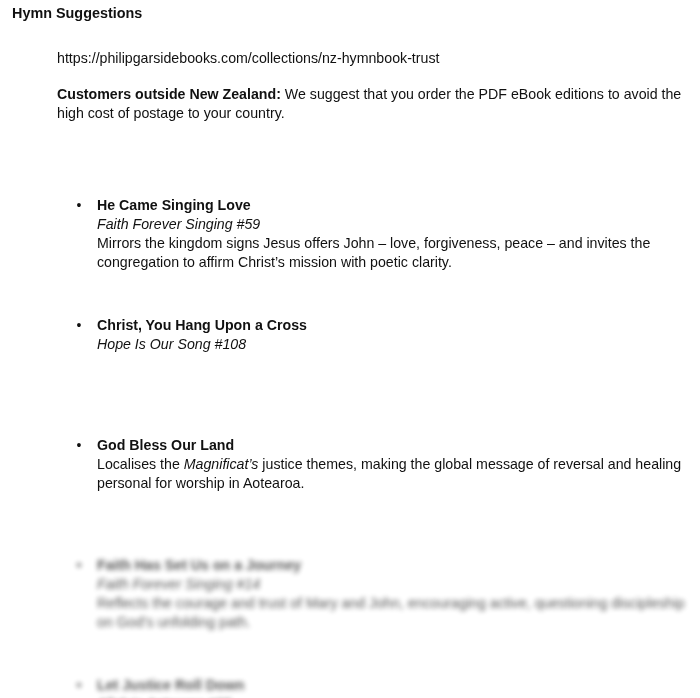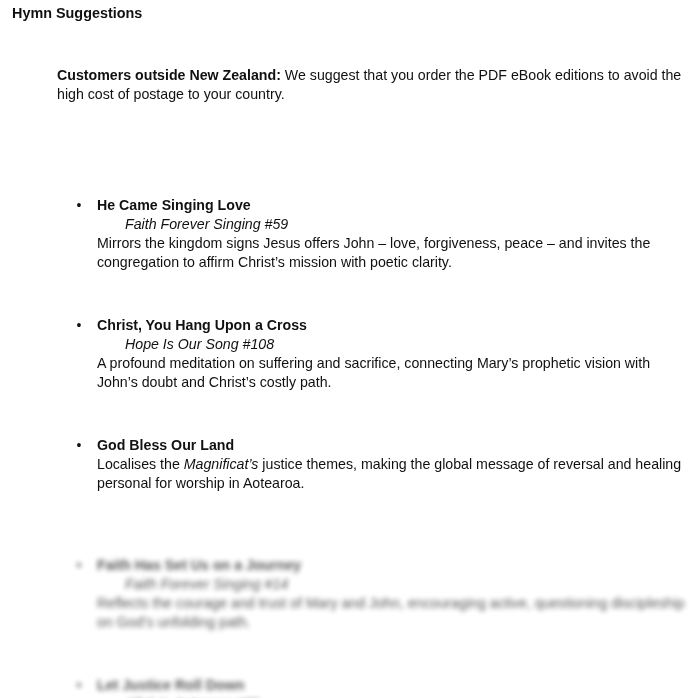--- a/index.html
+++ b/index.html
@@ -70,58 +70,57 @@
     .title {
       font-weight: bold;
       display: block;
       white-space: nowrap;
       margin-top: 44px;
     }
     .source {
       font-style: italic;
       display: block;
       white-space: nowrap;
-      margin-left: 28px;
     }
     .desc {
       display: block;
     }
     .desc i {
     }
     .blurred {
       filter: blur(2.6px);
       opacity: 0.72;
     }
   </style>
 </head>
 <body>
 
 <div class="page">
   <div class="heading">Hymn Suggestions</div>
 
   <div class="intro">
     <p>
       <br>
+      <span>https://philipgarsidebooks.com/collections/nz-hymnbook-trust</span>
     </p>
     <p class="para2"><b>Customers outside New Zealand:</b><span> We suggest that you order the PDF eBook editions to avoid the high cost of postage to your country.</span></p>
   </div>
 
   <div class="list">
     <div class="item">
       <span class="bullet">•</span>
       <span class="title">He Came Singing Love</span>
       <span class="source">Faith Forever Singing #59</span>
       <span class="desc"><span>Mirrors the kingdom signs Jesus offers John – love, forgiveness, peace – and invites the congregation to affirm Christ’s mission with poetic clarity.</span></span>
     </div>
 
     <div class="item">
       <span class="bullet">•</span>
       <span class="title">Christ, You Hang Upon a Cross</span>
       <span class="source">Hope Is Our Song #108</span>
-      <span class="desc"><span>A profound meditation on suffering and sacrifice, connecting Mary’s prophetic vision with John’s doubt and Christ’s costly path.</span></span>
     </div>
 
     <div class="item">
       <span class="bullet">•</span>
       <span class="title">God Bless Our Land</span>
       <span class="desc"><span>Localises the </span><i>Magnificat’s</i><span> justice themes, making the global message of reversal and healing personal for worship in Aotearoa.</span></span>
     </div>
 
     <div class="item blurred">
       <span class="bullet">•</span>

